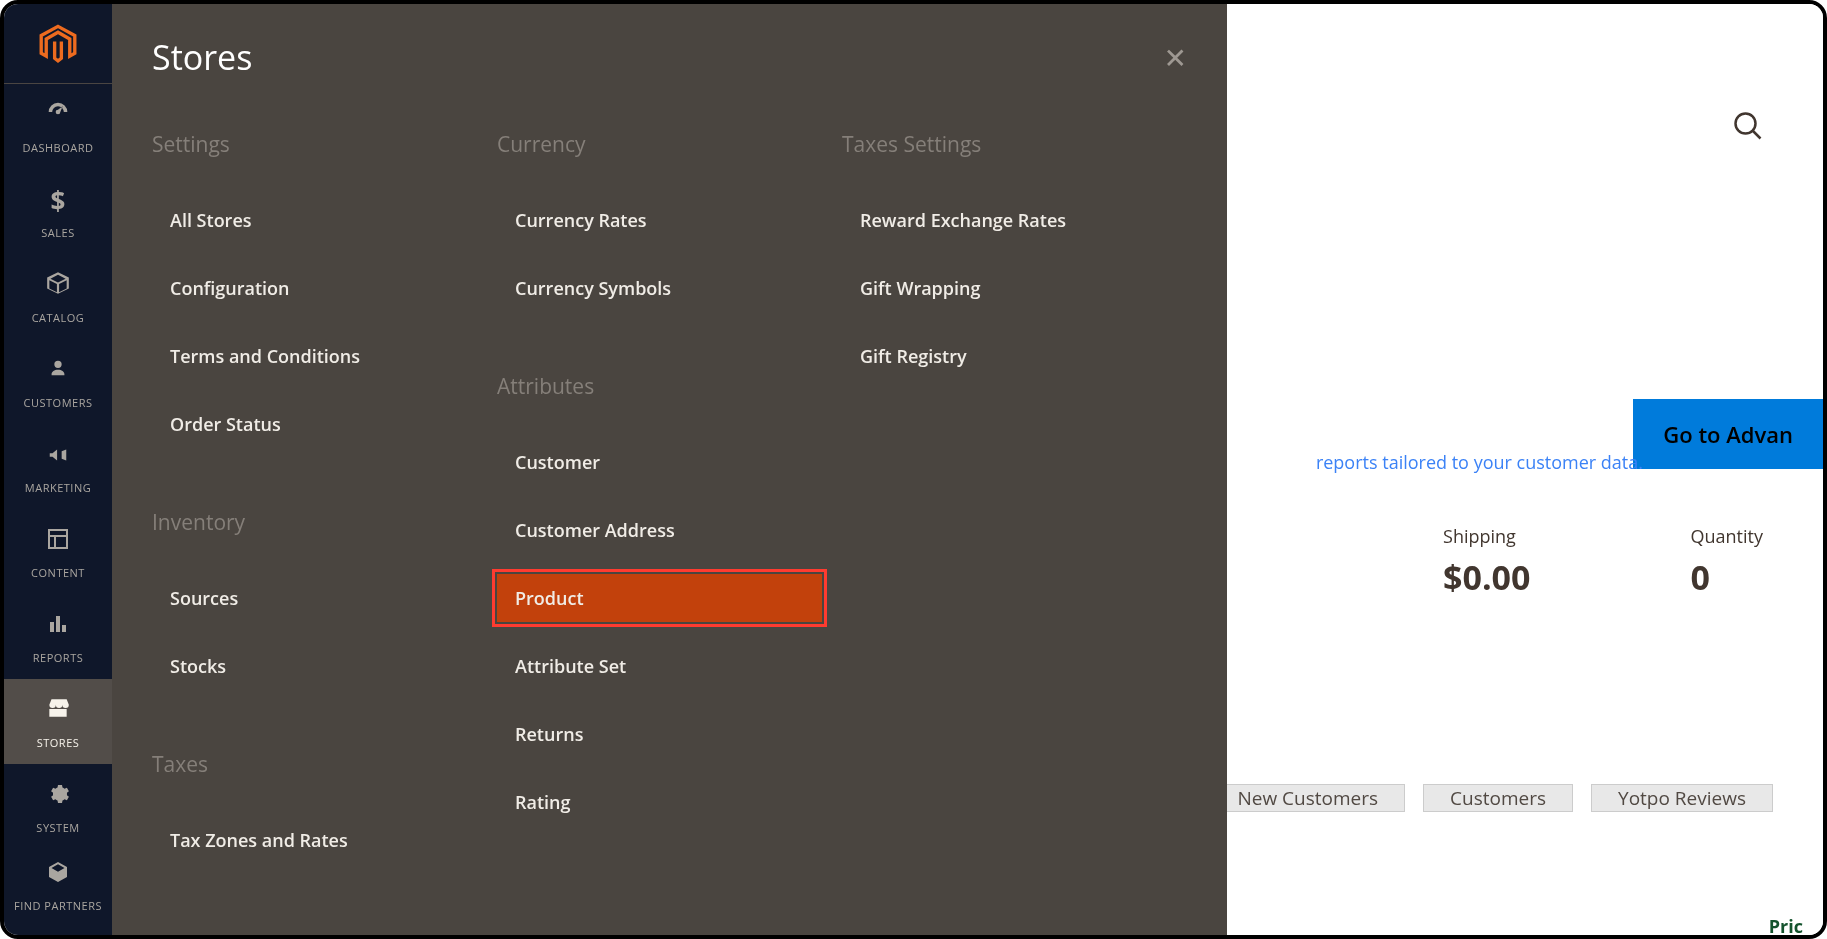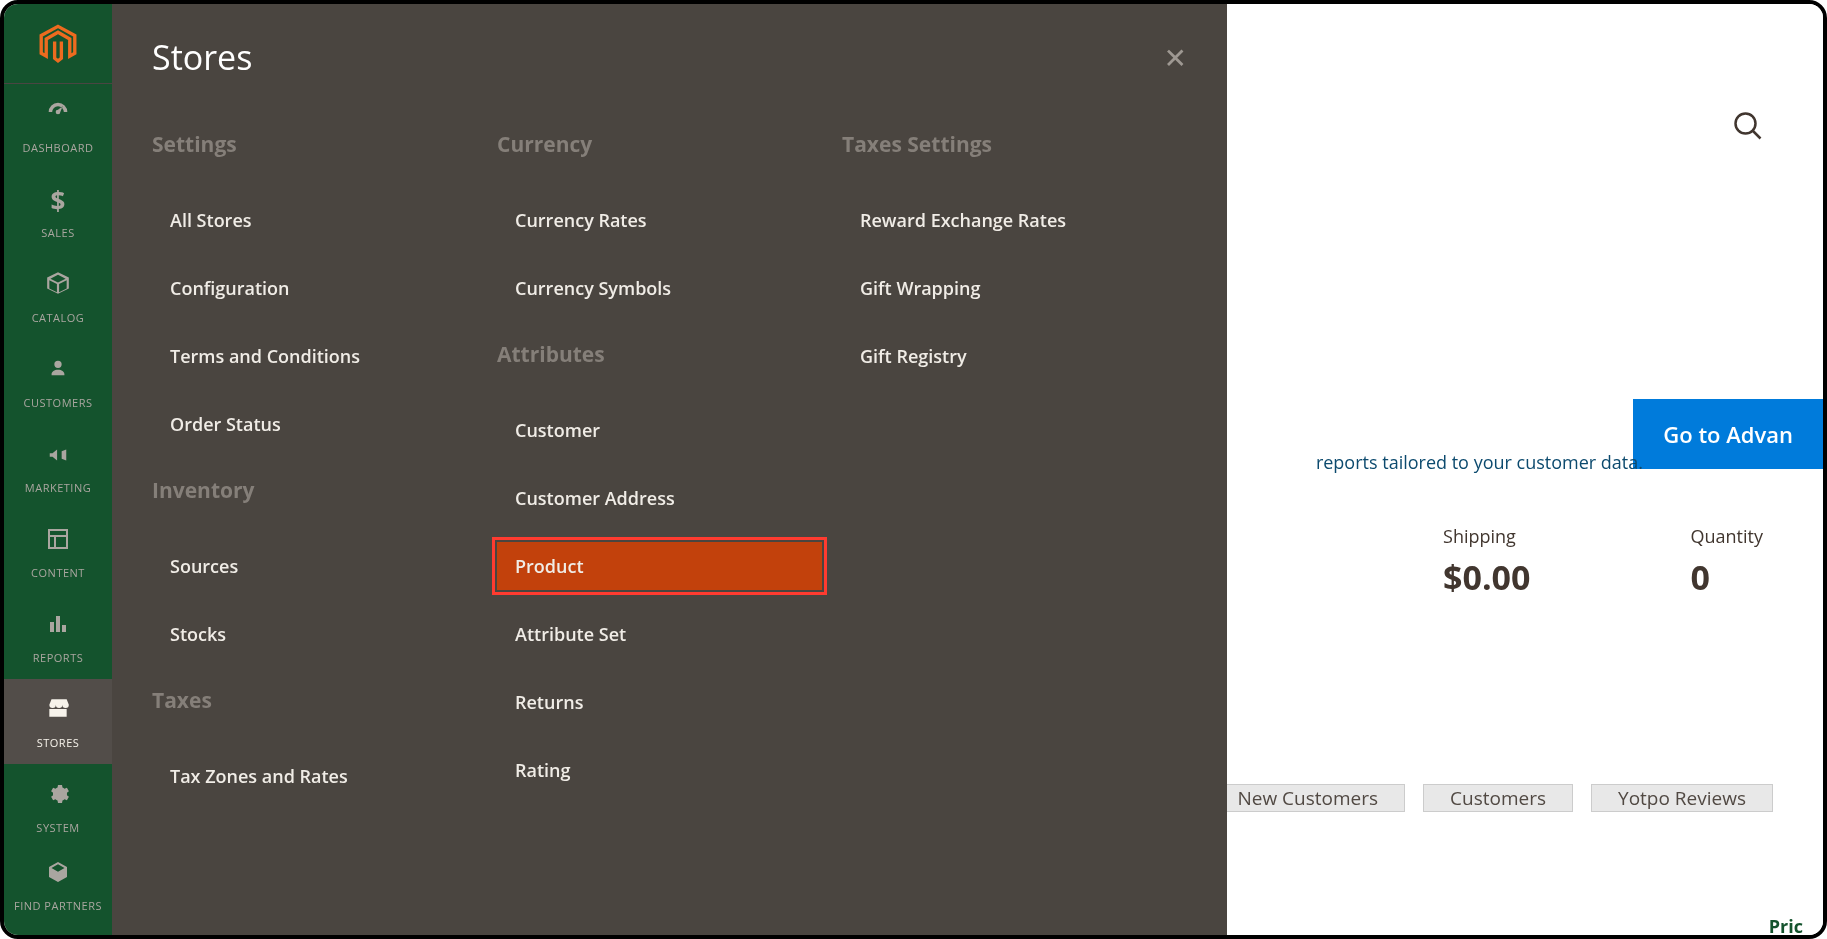--- a/index.html
+++ b/index.html
@@ -3,21 +3,21 @@
 <meta charset="utf-8">
 <style>
 * { margin: 0; padding: 0; box-sizing: border-box; font-family: 'Open Sans', Arial, sans-serif; }
 body { width: 1827px; height: 939px; overflow: hidden; background: #fff; position: relative; border: 4px solid #000; border-radius: 18px; }
 
 
 .sidebar {
   position: absolute;
   left: 0; top: 0;
   width: 108px; height: 100%;
-  background: #14532d;
+  background: #0f172a;
   z-index: 10;
 }
 .sidebar .logo {
   width: 100%; height: 80px;
   display: flex; align-items: center; justify-content: center;
   border-bottom: 1px solid #4a4542;
 }
 .sidebar .logo svg { width: 42px; height: 42px; }
 .nav-item {
   display: flex; flex-direction: column; align-items: center; justify-content: center;
@@ -40,22 +40,22 @@
   color: #fff;
 }
 .flyout-header {
   display: flex; justify-content: space-between; align-items: center;
   margin-bottom: 50px;
 }
 .flyout-title { color: #fff; font-size: 34px; font-weight: 400; }
 .close-btn { color: #9e9892; font-size: 28px; cursor: pointer; font-weight: 300; }
 .flyout-columns { display: flex; gap: 0; }
 .flyout-col { flex: 1; padding: 0 20px 0 0; }
-.col-heading { color: #857f79; font-size: 21px; font-weight: 700; margin-bottom: 38px; margin-top: 0; }
-.col-heading.spaced { margin-top: 28px; }
+.col-heading { color: #857f79; font-size: 21px; font-weight: 400; margin-bottom: 38px; margin-top: 0; }
+.col-heading.spaced { margin-top: 60px; }
 .flyout-link {
   display: block;
   color: #f0ece6; font-size: 18px;
   padding: 12px 18px; margin-bottom: 20px;
   cursor: pointer;
   font-weight: 600;
 }
 .flyout-link.highlighted {
   background: #c2410c;
   outline: 3px solid #ff3b30;
@@ -81,27 +81,27 @@
   position: absolute; left: 0; top: 490px;
   background: #fff; padding: 30px 50px; width: 100%;
   display: flex; justify-content: flex-end; gap: 160px;
   padding-right: 60px;
 }
 .stat { display: flex; flex-direction: column; }
 .stat-label { color: #41362f; font-size: 18px; font-weight: 400; margin-bottom: 6px; }
 .stat-value { color: #41362f; font-size: 34px; font-weight: 700; }
 .adv-btn {
   position: absolute; right: 0; top: 395px;
-  background: #007bdb; color: #ffffff;
+  background: #007bdb; color: #000000;
   padding: 20px 30px; font-size: 22px; font-weight: 600;
   border: none; cursor: pointer;
 }
 .blurb-text {
   position: absolute; right: 180px; top: 446px;
-  color: #0c4a6e; font-size: 18px;
+  color: #3b82f6; font-size: 18px;
 }
 .here-link { position: absolute; left: 1222px; top: 556px; color: #007bdb; font-size: 18px; }
 .tabs-row {
   position: absolute; left: 0; top: 780px;
   display: flex; justify-content: flex-end; width: 100%; padding-right: 50px; gap: 18px;
 }
 .tab-btn {
   background: #e8e8e8; color: #514943;
   border: 1px solid #ccc;
   padding: 0 26px; font-size: 19px; cursor: pointer;

